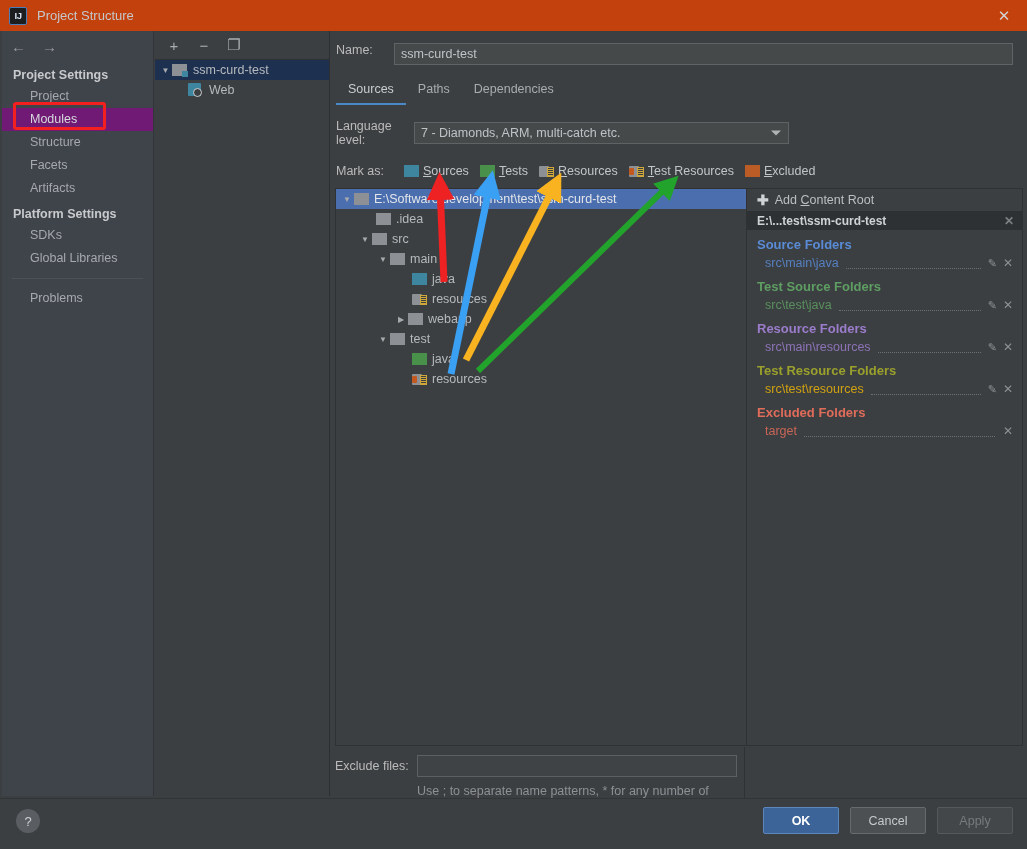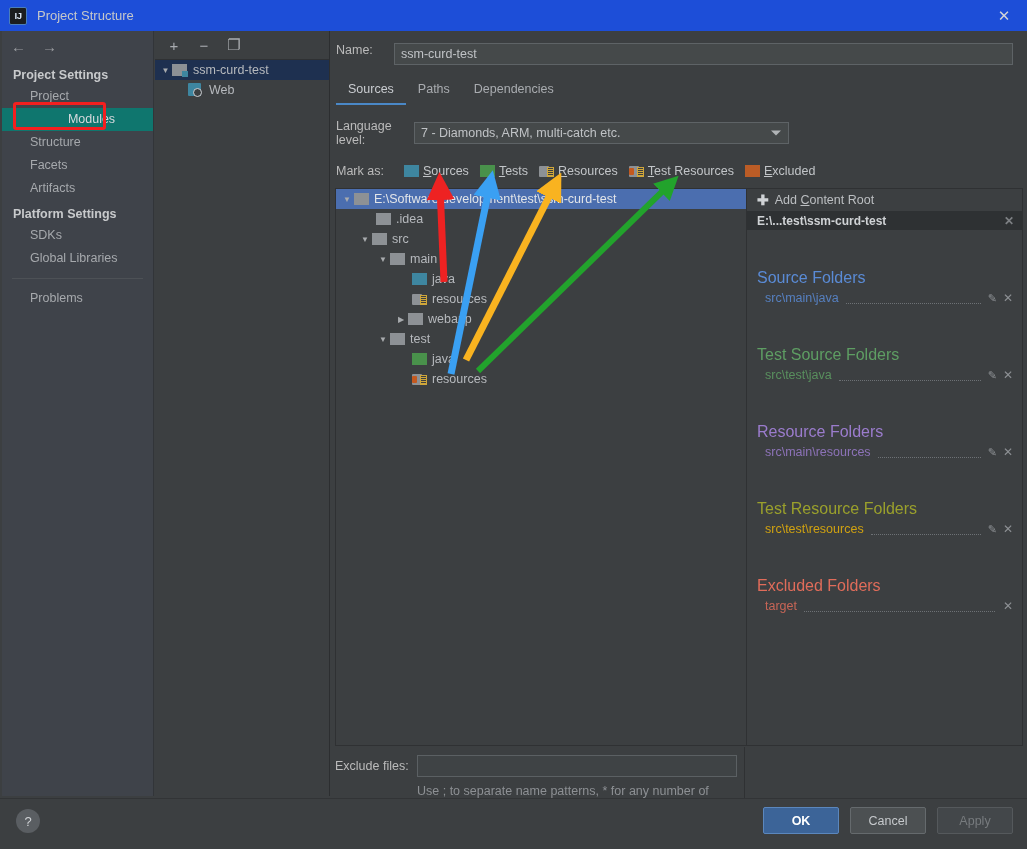--- a/index.html
+++ b/index.html
@@ -21,21 +21,21 @@
     position: absolute; left: 0; top: 832px; width: 1027px; height: 17px;
     background: #3c3f41; color: #4e5256;
     font-family: "Liberation Mono", monospace; font-size: 11px;
     white-space: nowrap; overflow: hidden;
     padding-left: 228px; box-sizing: border-box; line-height: 17px;
   }
 
   
   .titlebar {
     position: absolute; left: 0; top: 0; width: 1027px; height: 31px;
-    background: #1d4ed8; display: flex; align-items: center;
+    background: #c2410c; display: flex; align-items: center;
   }
   .tb-icon {
     width: 16px; height: 16px; margin-left: 9px; margin-right: 10px;
     background: #1b1d1f; border: 1px solid #4a7ebb; border-radius: 2px;
     color: #d7e2f0; font-size: 9.5px; font-weight: bold;
     display: flex; align-items: center; justify-content: center;
     letter-spacing: -0.5px;
   }
   .tb-title { font-size: 13px; color: #c5c7ca; }
   .tb-close {
@@ -57,21 +57,21 @@
     box-sizing: border-box;
   }
   .nav-arrows { height: 30px; display: flex; align-items: center; padding-left: 9px; gap: 16px;}
   .nav-arrow { color: #9a9da1; font-size: 15px; line-height: 1; }
   .nav-group-title {
     padding: 7px 0 3px 11px; font-weight: bold; color: #c8cacc; font-size: 12.5px;
   }
   .nav-item {
     padding: 4px 0 4px 28px; color: #a6a9ad; font-size: 12.5px; line-height: 15px;
   }
-  .nav-item.selected { background: #0f766e; color: #d6d9dd; text-align: center; }
+  .nav-item.selected { background: #701a75; color: #d6d9dd; }
   .nav-sep { height: 1px; background: #4d5156; margin: 8px 10px 8px 10px; }
   .annot-box {
     position: absolute; border: 3px solid #f41f1f; border-radius: 3px;
     pointer-events: none;
   }
 
   
   .modpanel {
     position: absolute; left: 155px; top: 0px; width: 175px; height: 765px;
     background: #3c3f41; border-right: 1px solid #2c2e30; box-sizing: border-box;
@@ -181,21 +181,21 @@
     display: flex; align-items: center; gap: 6px; height: 22px;
     padding-left: 10px; color: #bcbfc2; font-size: 12.5px;
   }
   .addroot .plus { color: #d0d3d6; font-size: 14px; font-weight: bold; }
   .rootbar {
     background: #2e3133; height: 19px; display: flex; align-items: center;
     justify-content: space-between; padding: 0 8px 0 10px;
     color: #cfd2d5; font-weight: bold; font-size: 12px;
   }
   .rootbar .x { color: #7d8084; font-size: 12px; }
-  .grp-title { font-weight: normal; font-size: 16px; padding: 7px 0 2px 10px; margin-top: 32px; }
+  .grp-title { font-weight: bold; font-size: 13px; padding: 7px 0 2px 10px; }
   .grp-row {
     display: flex; align-items: center; padding: 0 8px 0 18px; height: 18px;
     font-size: 12.5px; gap: 5px;
   }
   .grp-row .path { white-space: nowrap; }
   .grp-row .leader {
     flex: 1; border-bottom: 1px dotted #6d7175; height: 10px; margin: 0 2px;
   }
   .grp-row .pencil { color: #8d9094; font-size: 11px; }
   .grp-row .x { color: #8d9094; font-size: 12px; width: 12px; text-align: center; }

